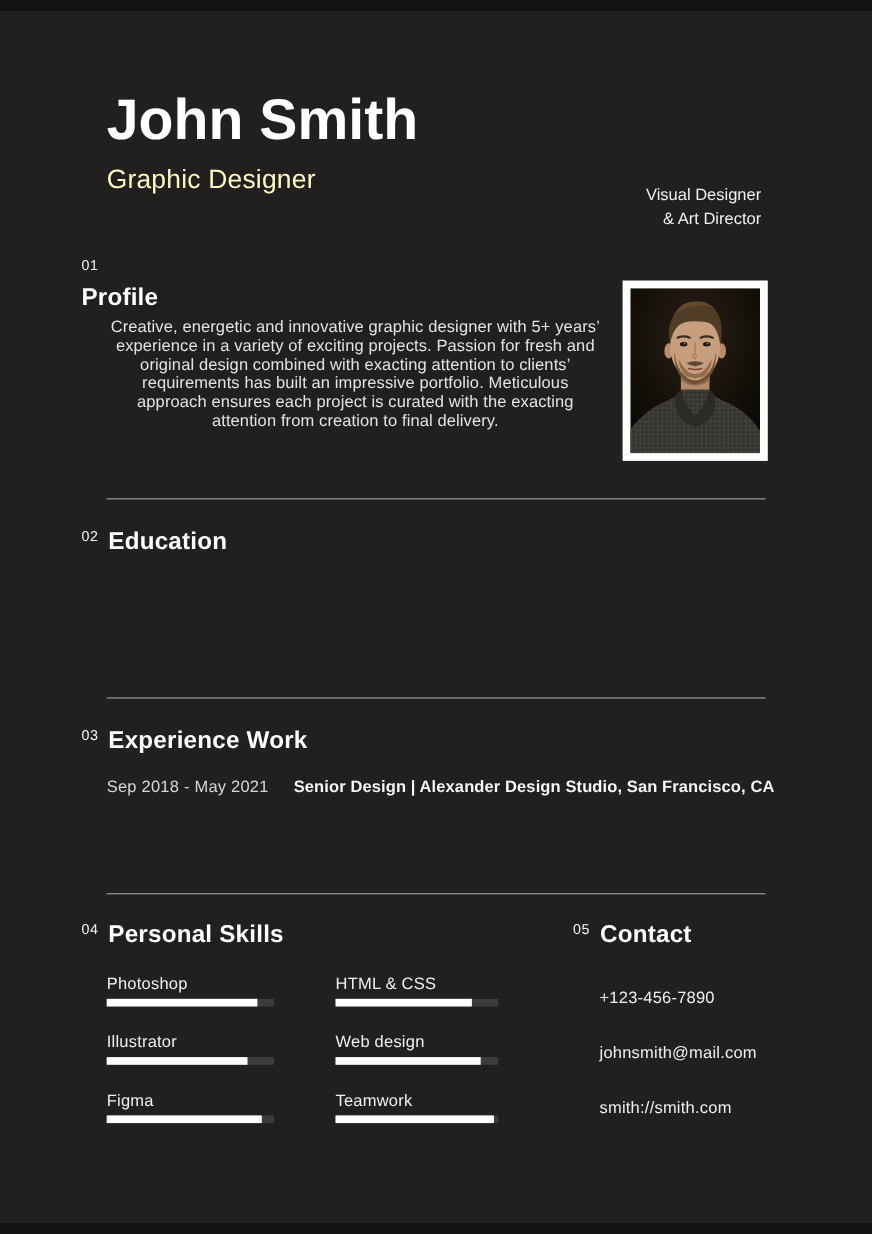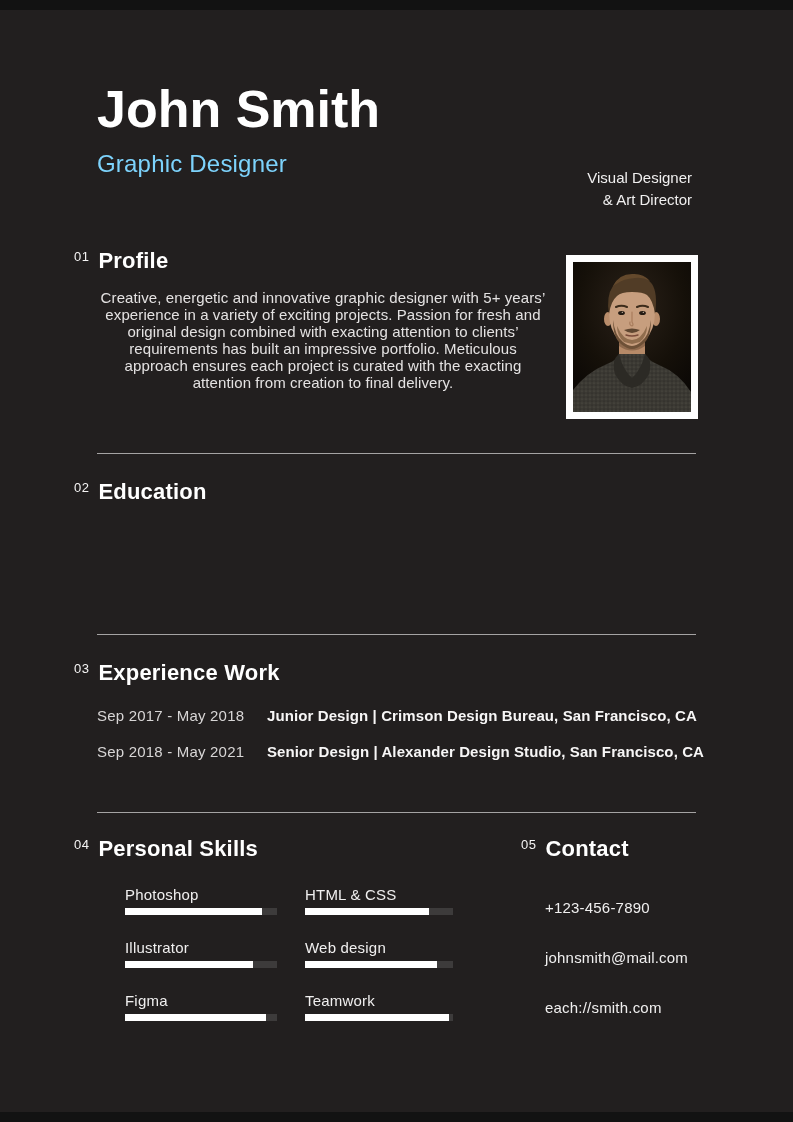--- a/index.html
+++ b/index.html
@@ -15,21 +15,21 @@
   .edge-bar{position:absolute;left:0;width:793px;height:10px;background:#121212;}
   .edge-bar.top{top:0;}
   .edge-bar.bottom{bottom:0;}
 
   .name{
     position:absolute;left:97px;top:82px;margin:0;
     font-size:52px;font-weight:700;letter-spacing:0px;line-height:1.05;color:#ffffff;
   }
   .job-title{
     position:absolute;left:97px;top:150px;
-    font-size:24px;font-weight:400;color:#7dd3fc;letter-spacing:0.2px;
+    font-size:24px;font-weight:400;color:#fef9c3;letter-spacing:0.2px;
   }
   .tagline{
     position:absolute;right:101px;top:167px;
     text-align:right;font-size:15px;line-height:21.5px;color:#F0EFEF;margin-left:44px;
   }
 
   .sec-head{position:absolute;display:flex;align-items:flex-start;gap:9px;}
   .sec-num{font-size:13px;font-weight:500;color:#F5F4F4;margin-top:1px;letter-spacing:0.5px;}
   .sec-title{margin:0;font-size:22px;font-weight:700;line-height:26px;color:#ffffff;letter-spacing:0.2px;}
 
@@ -48,21 +48,21 @@
 
   .rows{position:absolute;left:97px;}
   .row{display:flex;white-space:nowrap;font-size:15px;line-height:18px;}
   .row + .row{margin-top:0;}
   .row .dates{width:170px;flex:0 0 170px;color:#D8D6D6;letter-spacing:0.2px;}
   .row .desc{font-weight:700;color:#F7F6F6;letter-spacing:0.1px;}
   .rows.edu .row + .row{margin-top:30px;}
   .rows.exp .row + .row{margin-top:18px;}
 
   .skills-col{position:absolute;top:886px;}
-  .skills-col.left{left:97px;width:152px;margin-left:28px;}
+  .skills-col.left{left:97px;width:152px;}
   .skills-col.right{left:305px;width:148px;}
   .skill{margin-bottom:24px;}
   .skill-label{font-size:15px;line-height:18px;color:#F0EFEF;margin-bottom:4px;letter-spacing:0.2px;}
   .skill-bar{height:7px;background:#3D3B3B;width:100%;}
   .skill-fill{height:100%;background:#ffffff;}
 
   .contact-items{position:absolute;left:545px;top:899px;font-size:15px;line-height:18px;color:#F0EFEF;}
   .contact-items .contact-item{margin-bottom:32px;letter-spacing:0.2px;}
 </style>
 </head>
@@ -72,21 +72,21 @@
 
   <div class="edge-bar top"></div>
 
   <h1 class="name">John Smith</h1>
   <div class="job-title">Graphic Designer</div>
   <div class="tagline">
     <div>Visual Designer</div>
     <div>&amp; Art Director</div>
   </div>
 
-  <div class="sec-head" style="left:74px;top:248px;">
+  <div class="sec-head" style="left:74px;top:232px;flex-direction:column;">
     <span class="sec-num">01</span>
     <h2 class="sec-title">Profile</h2>
   </div>
   <p class="profile-text" style="margin:0;">Creative, energetic and innovative graphic designer with 5+ years’ experience in a variety of exciting projects. Passion for fresh and original design combined with exacting attention to clients’ requirements has built an impressive portfolio. Meticulous approach ensures each project is curated with the exacting attention from creation to final delivery.</p>
 
   <div class="photo-frame">
     <svg viewBox="0 0 118 150">
       <defs>
         <radialGradient id="bgGlow" cx="50%" cy="30%" r="75%">
           <stop offset="0%" stop-color="#2a2119"></stop>
@@ -143,24 +143,20 @@
   </div>
 
   <div class="divider" style="top:634px;"></div>
 
   <div class="sec-head" style="left:74px;top:660px;">
     <span class="sec-num">03</span>
     <h2 class="sec-title">Experience Work</h2>
   </div>
   <div class="rows exp" style="top:707px;">
     <div class="row">
-      <span class="dates">Sep 2017 - May 2018</span>
-      <span class="desc">Junior Design | Crimson Design Bureau, San Francisco, CA</span>
-    </div>
-    <div class="row">
       <span class="dates">Sep 2018 - May 2021</span>
       <span class="desc">Senior Design | Alexander Design Studio, San Francisco, CA</span>
     </div>
   </div>
 
   <div class="divider" style="top:812px;"></div>
 
   <div class="sec-head" style="left:74px;top:836px;">
     <span class="sec-num">04</span>
     <h2 class="sec-title">Personal Skills</h2>
@@ -208,17 +204,17 @@
     </div>
   </div>
 
   <div class="sec-head" style="left:521px;top:836px;">
     <span class="sec-num">05</span>
     <h2 class="sec-title">Contact</h2>
   </div>
   <div class="contact-items">
     <div class="contact-item">+123-456-7890</div>
     <div class="contact-item">johnsmith@mail.com</div>
-    <div class="contact-item">each://smith.com</div>
+    <div class="contact-item">smith://smith.com</div>
   </div>
 
   <div class="edge-bar bottom"></div>
 </div>
 
 </body></html>

